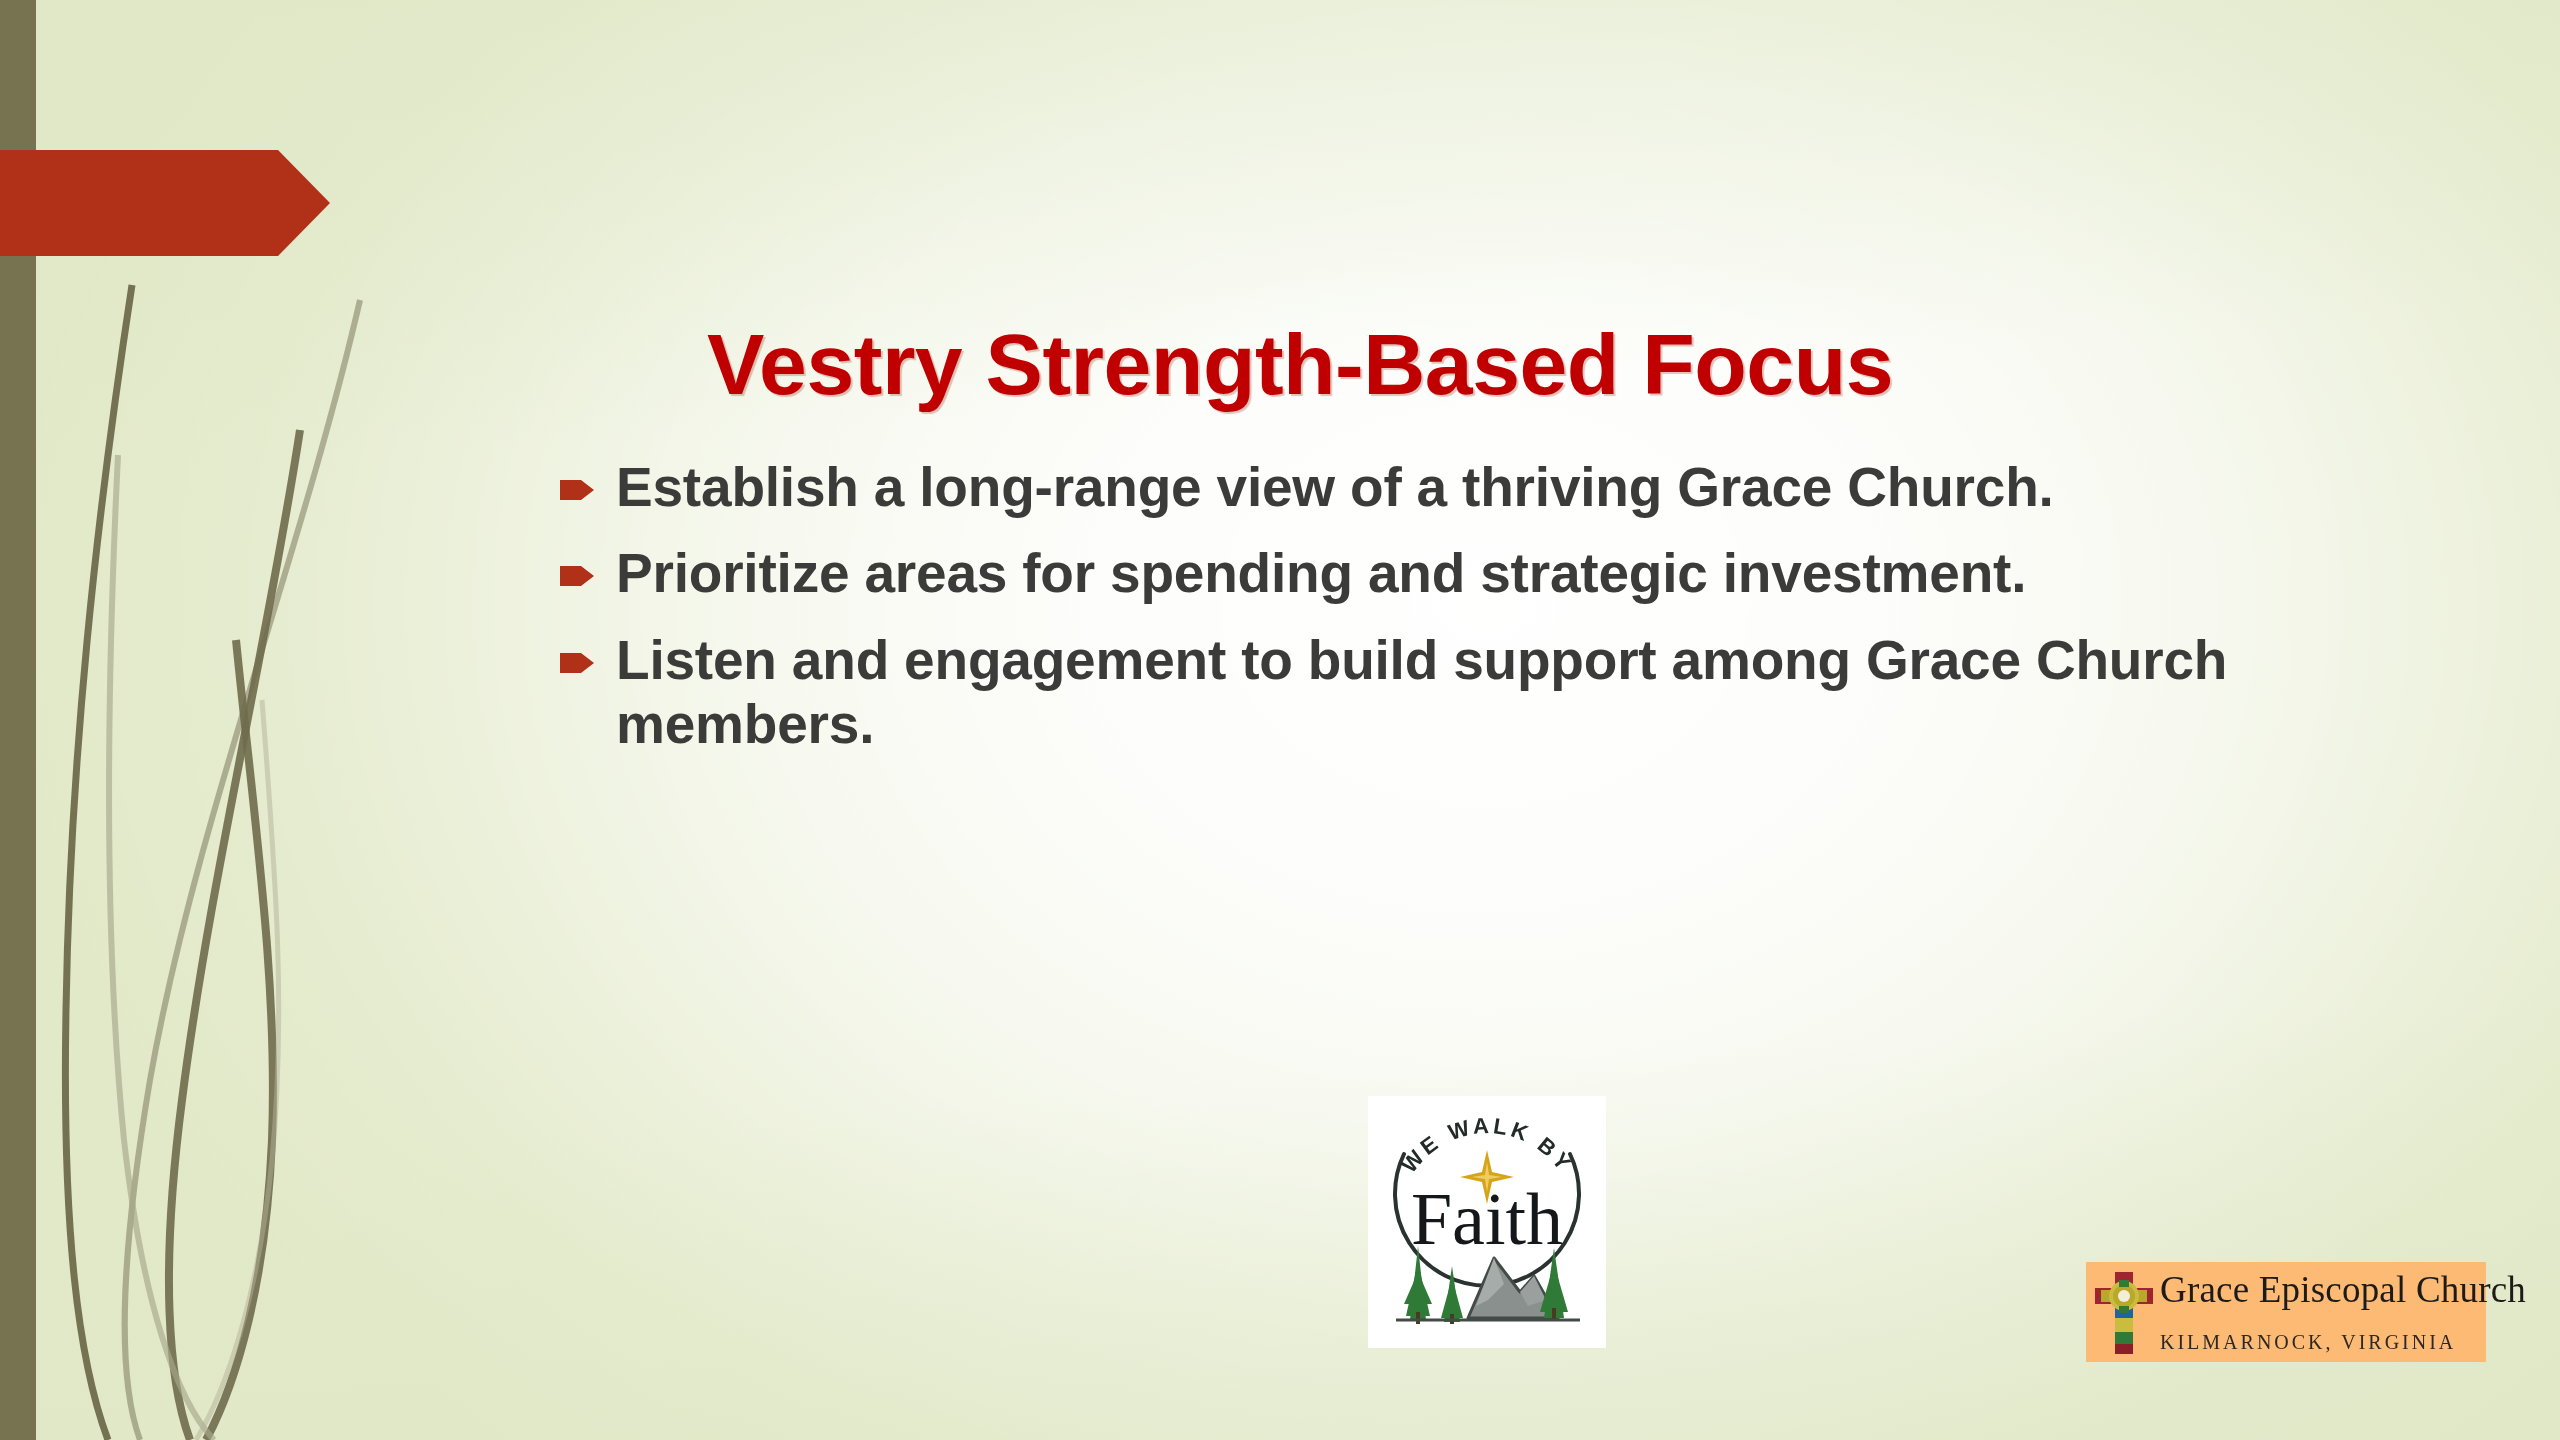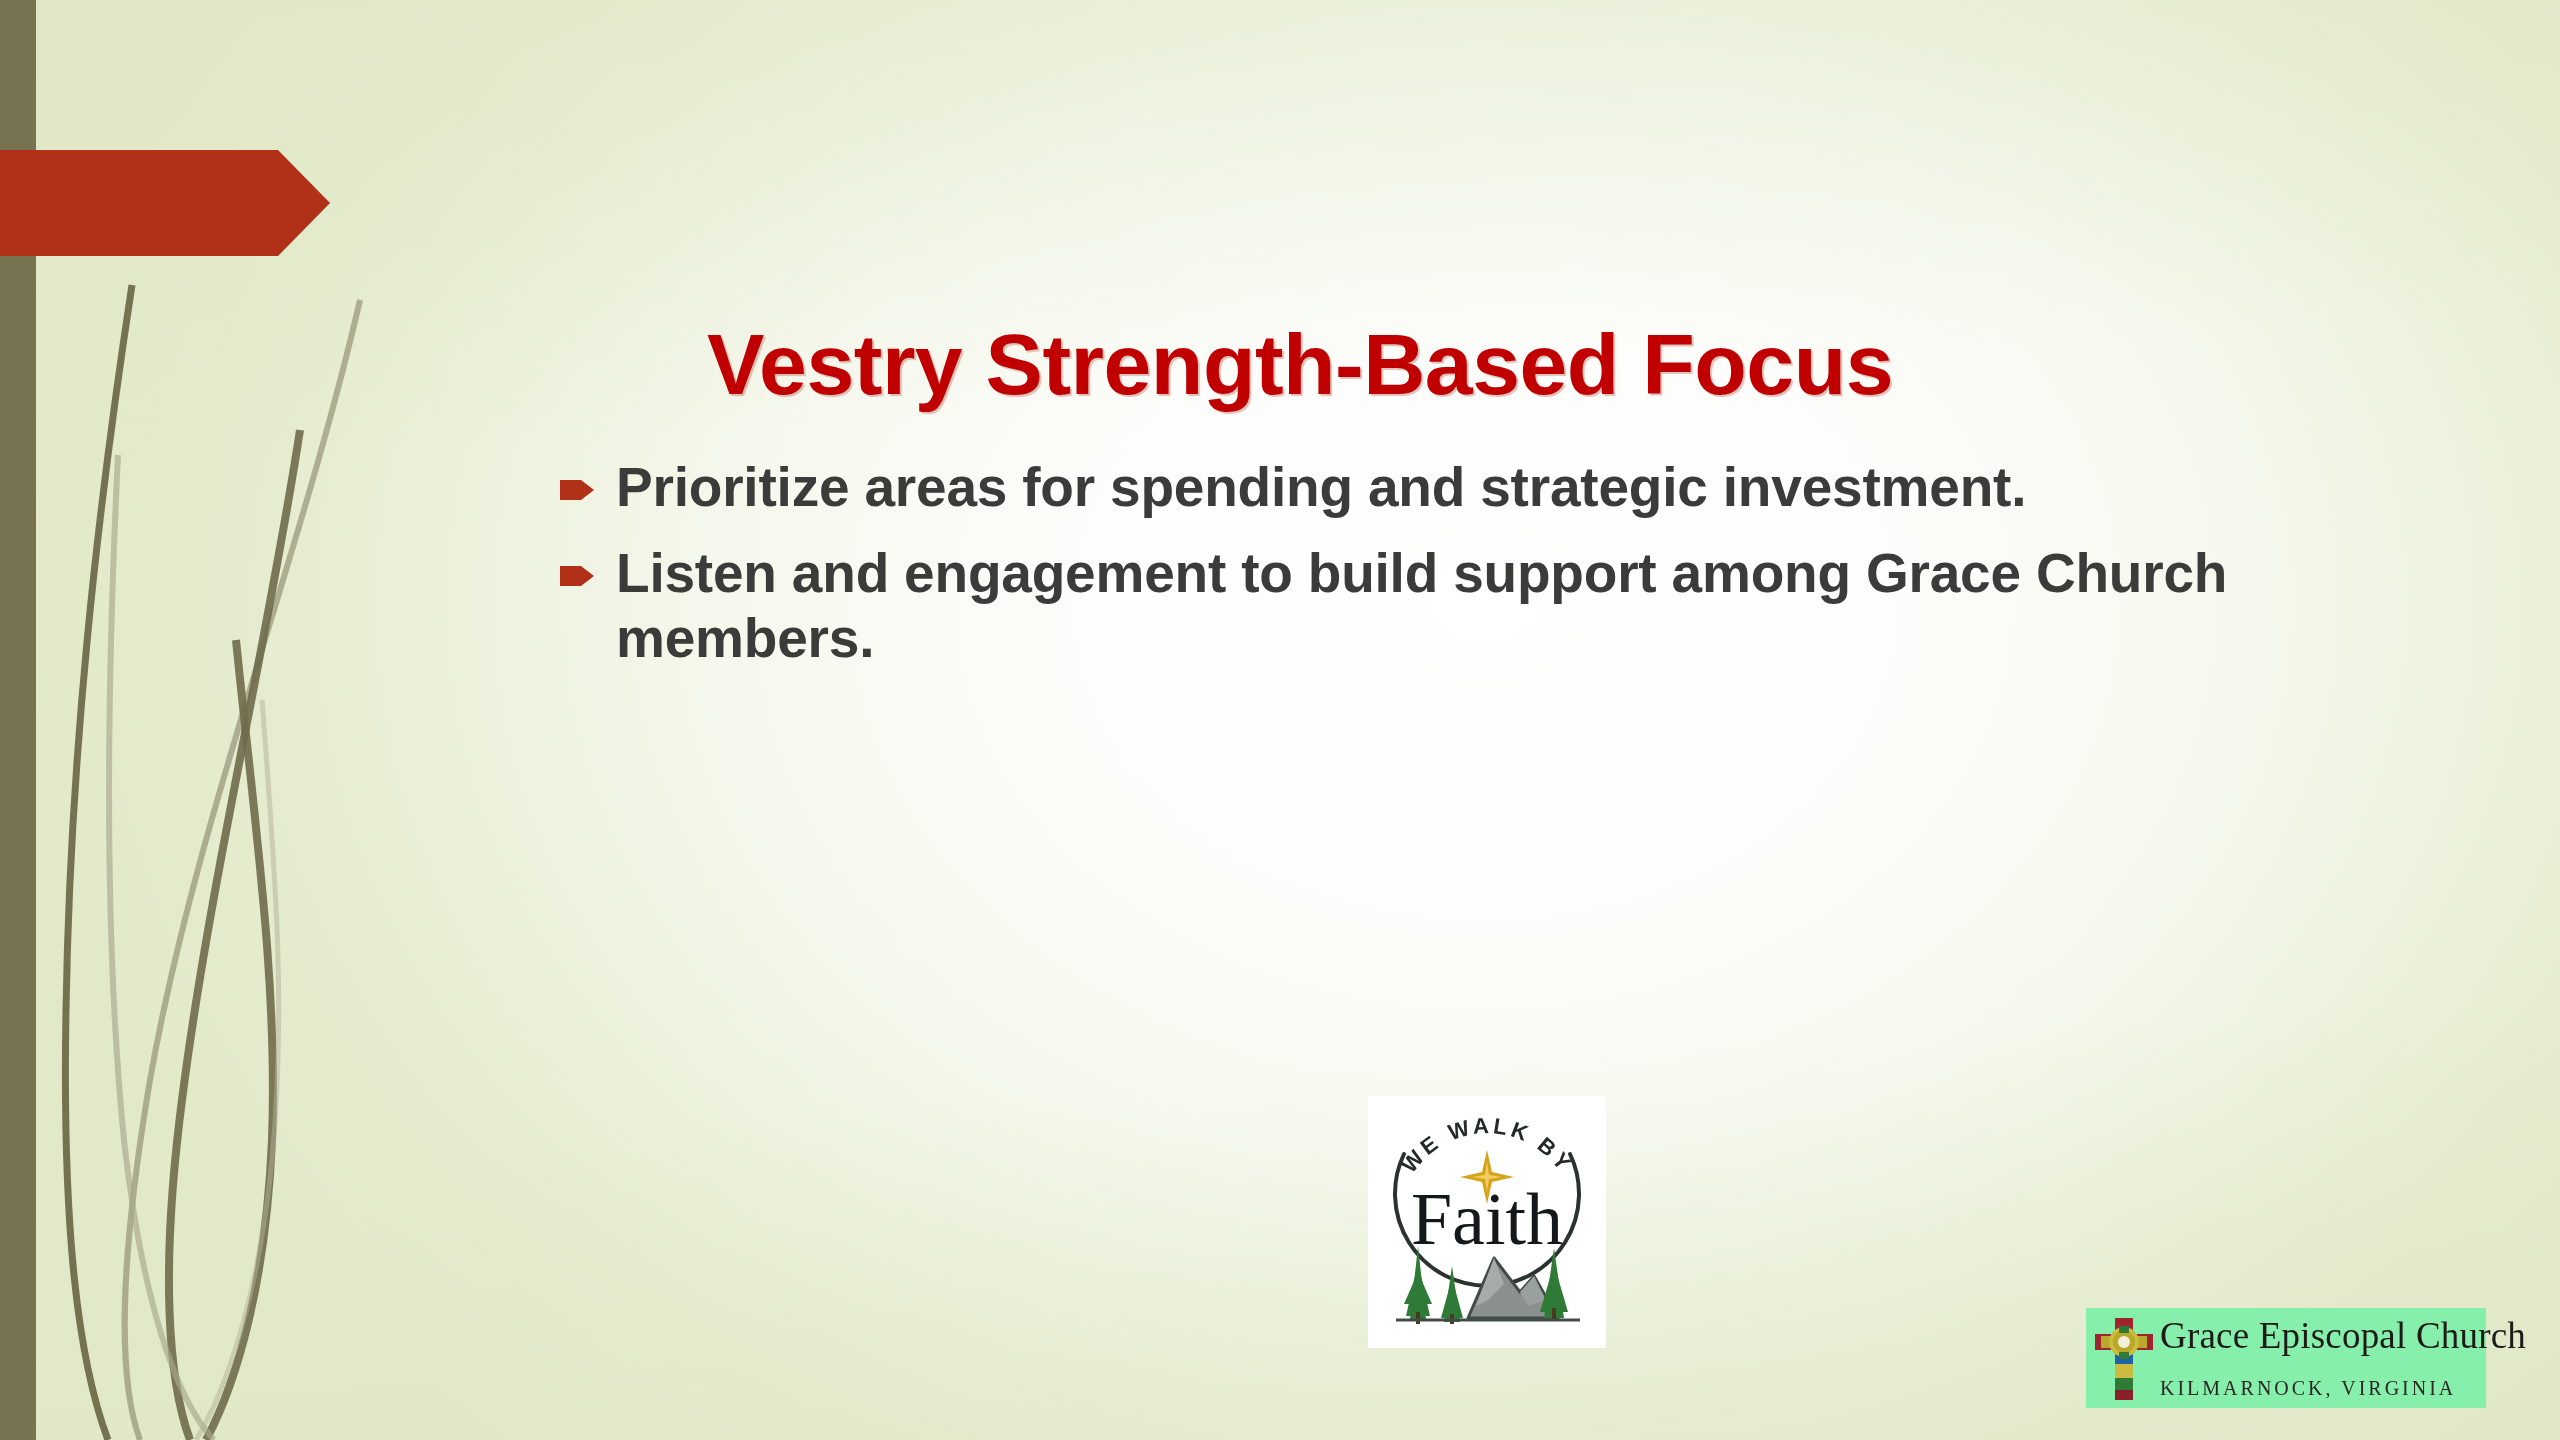--- a/index.html
+++ b/index.html
@@ -120,24 +120,24 @@
     width: 238px;
     height: 252px;
     background: #ffffff;
   }
   .faith-logo svg { display: block; }
 
   
   .grace-logo {
     position: absolute;
     left: 2086px;
-    top: 1308px;
+    top: 1262px;
     width: 400px;
     height: 100px;
-    background: #86efac;
+    background: #fdba74;
     display: flex;
     align-items: center;
   }
   .grace-cross {
     flex: 0 0 auto;
     width: 60px;
     height: 84px;
     margin-left: 8px;
     margin-right: 6px;
   }
@@ -183,20 +183,26 @@
 
   <svg class="red-banner" viewBox="0 0 330 106" preserveAspectRatio="none">
     <polygon points="0,0 278,0 330,53 278,106 0,106" fill="#b03018"></polygon>
   </svg>
 
   <h1 class="title">Vestry Strength-Based Focus</h1>
 
   <div class="bullets">
 
 
+    <div class="bullet-row">
+      <svg class="bullet-marker" viewBox="0 0 34 26">
+        <polygon points="0,3 21,3 34,13 21,23 0,23" fill="#b03018"></polygon>
+      </svg>
+      <div class="bullet-text">Establish a long-range view of a thriving Grace Church.</div>
+    </div>
 
     <div class="bullet-row">
       <svg class="bullet-marker" viewBox="0 0 34 26">
         <polygon points="0,3 21,3 34,13 21,23 0,23" fill="#b03018"></polygon>
       </svg>
       <div class="bullet-text">Prioritize areas for spending and strategic investment.</div>
     </div>
 
     <div class="bullet-row">
       <svg class="bullet-marker" viewBox="0 0 34 26">

